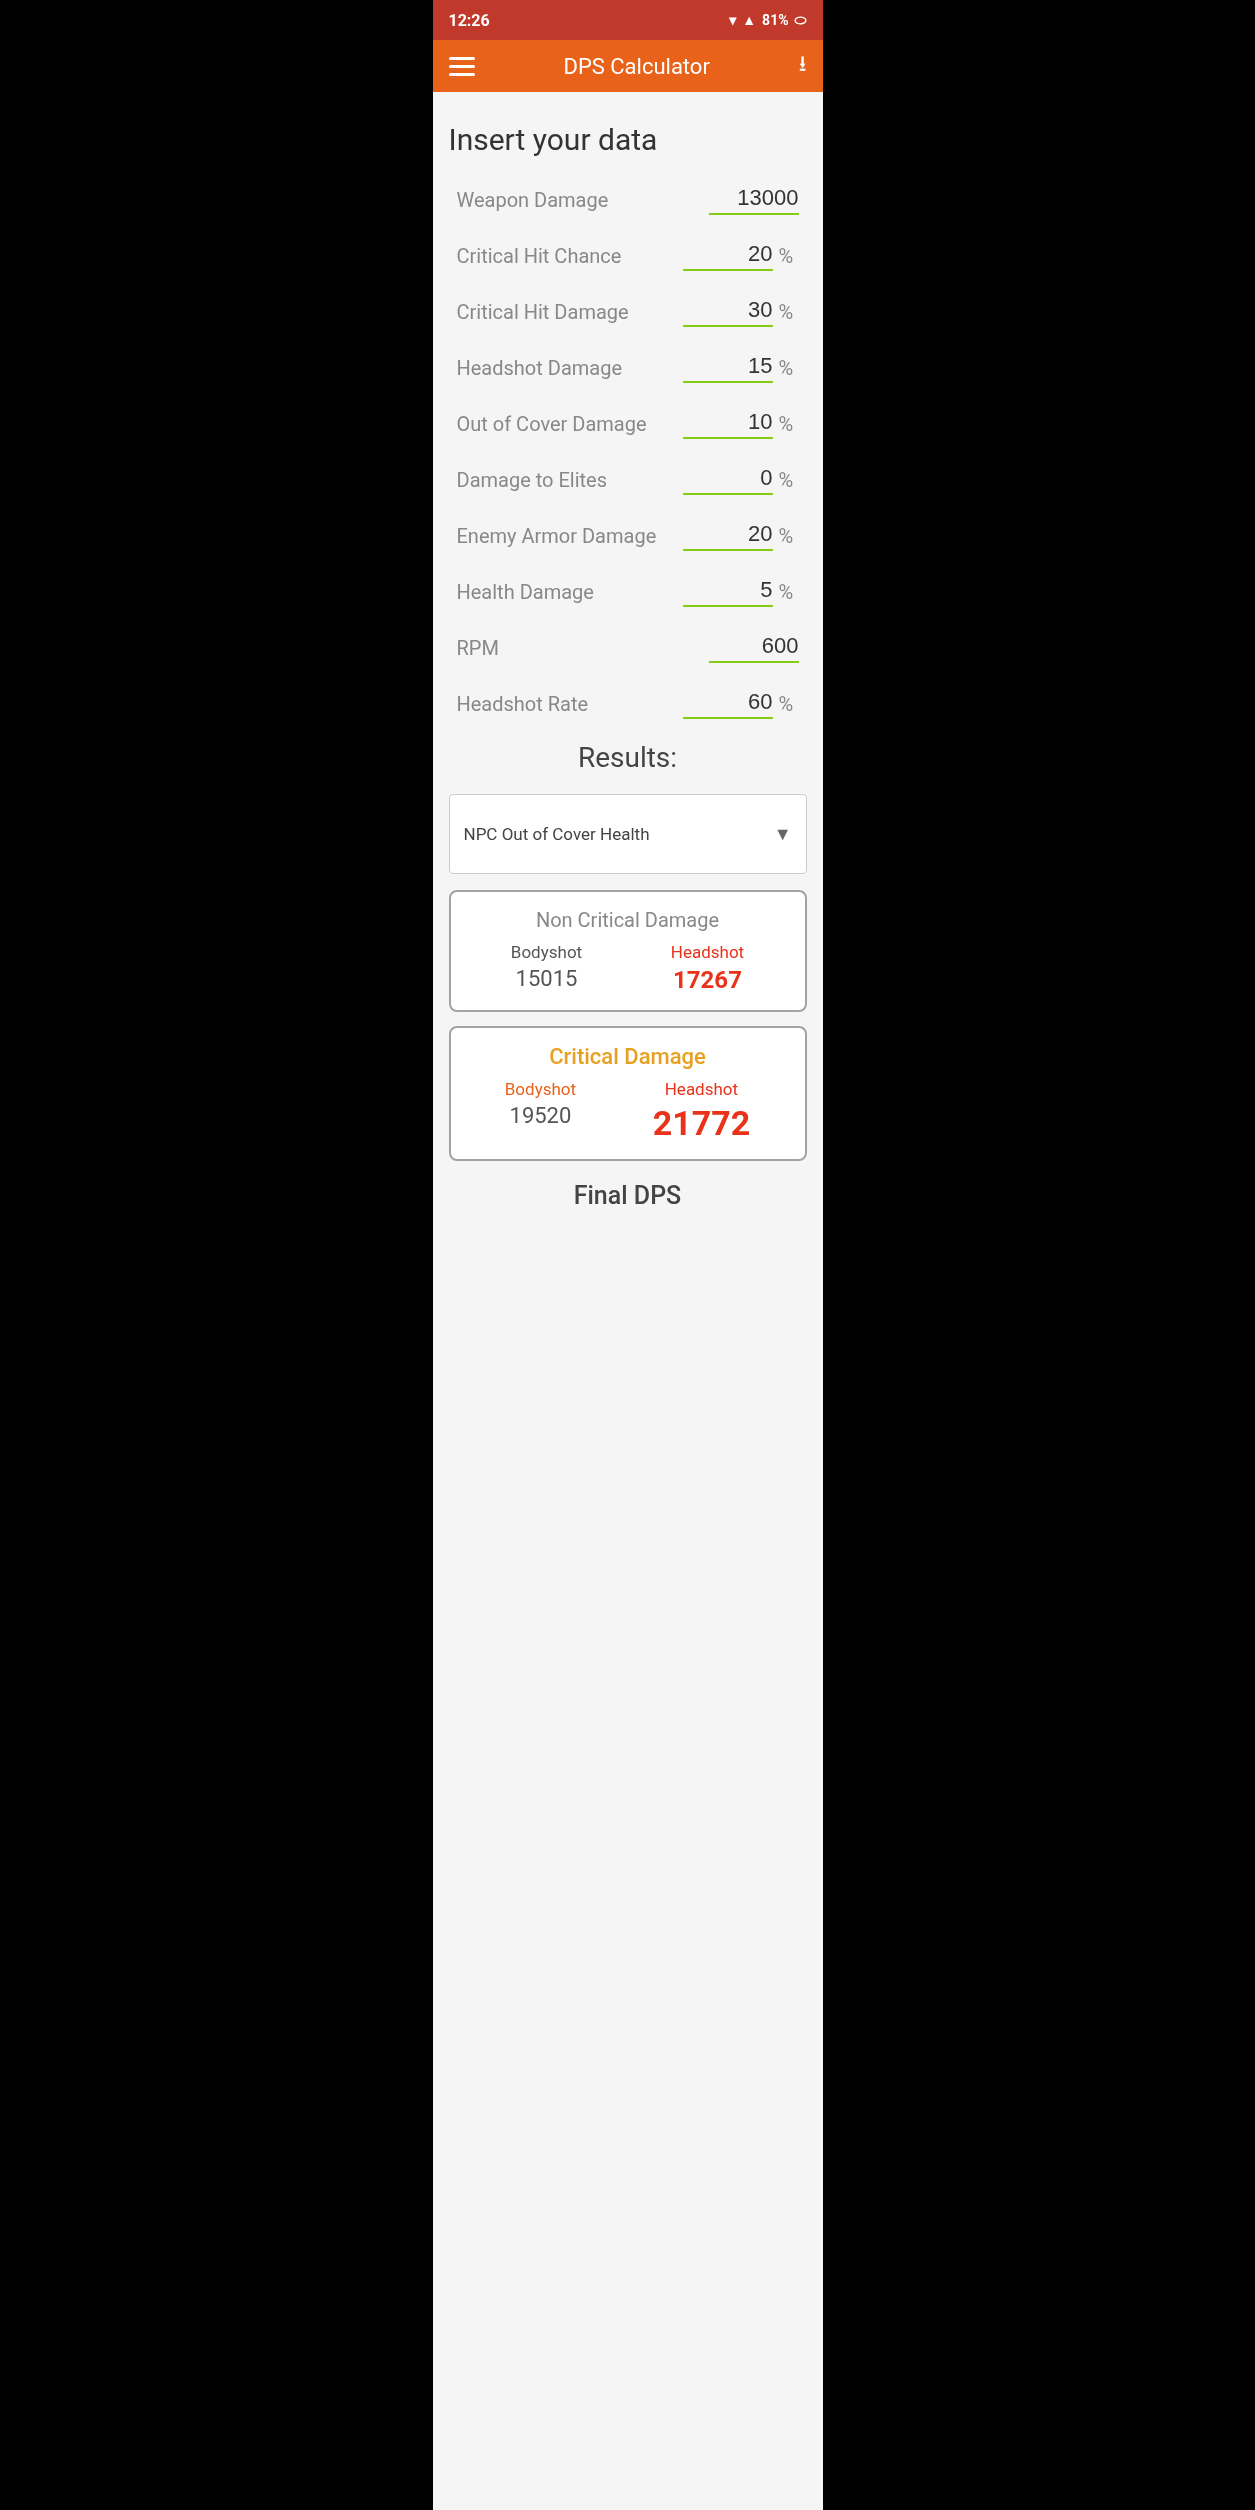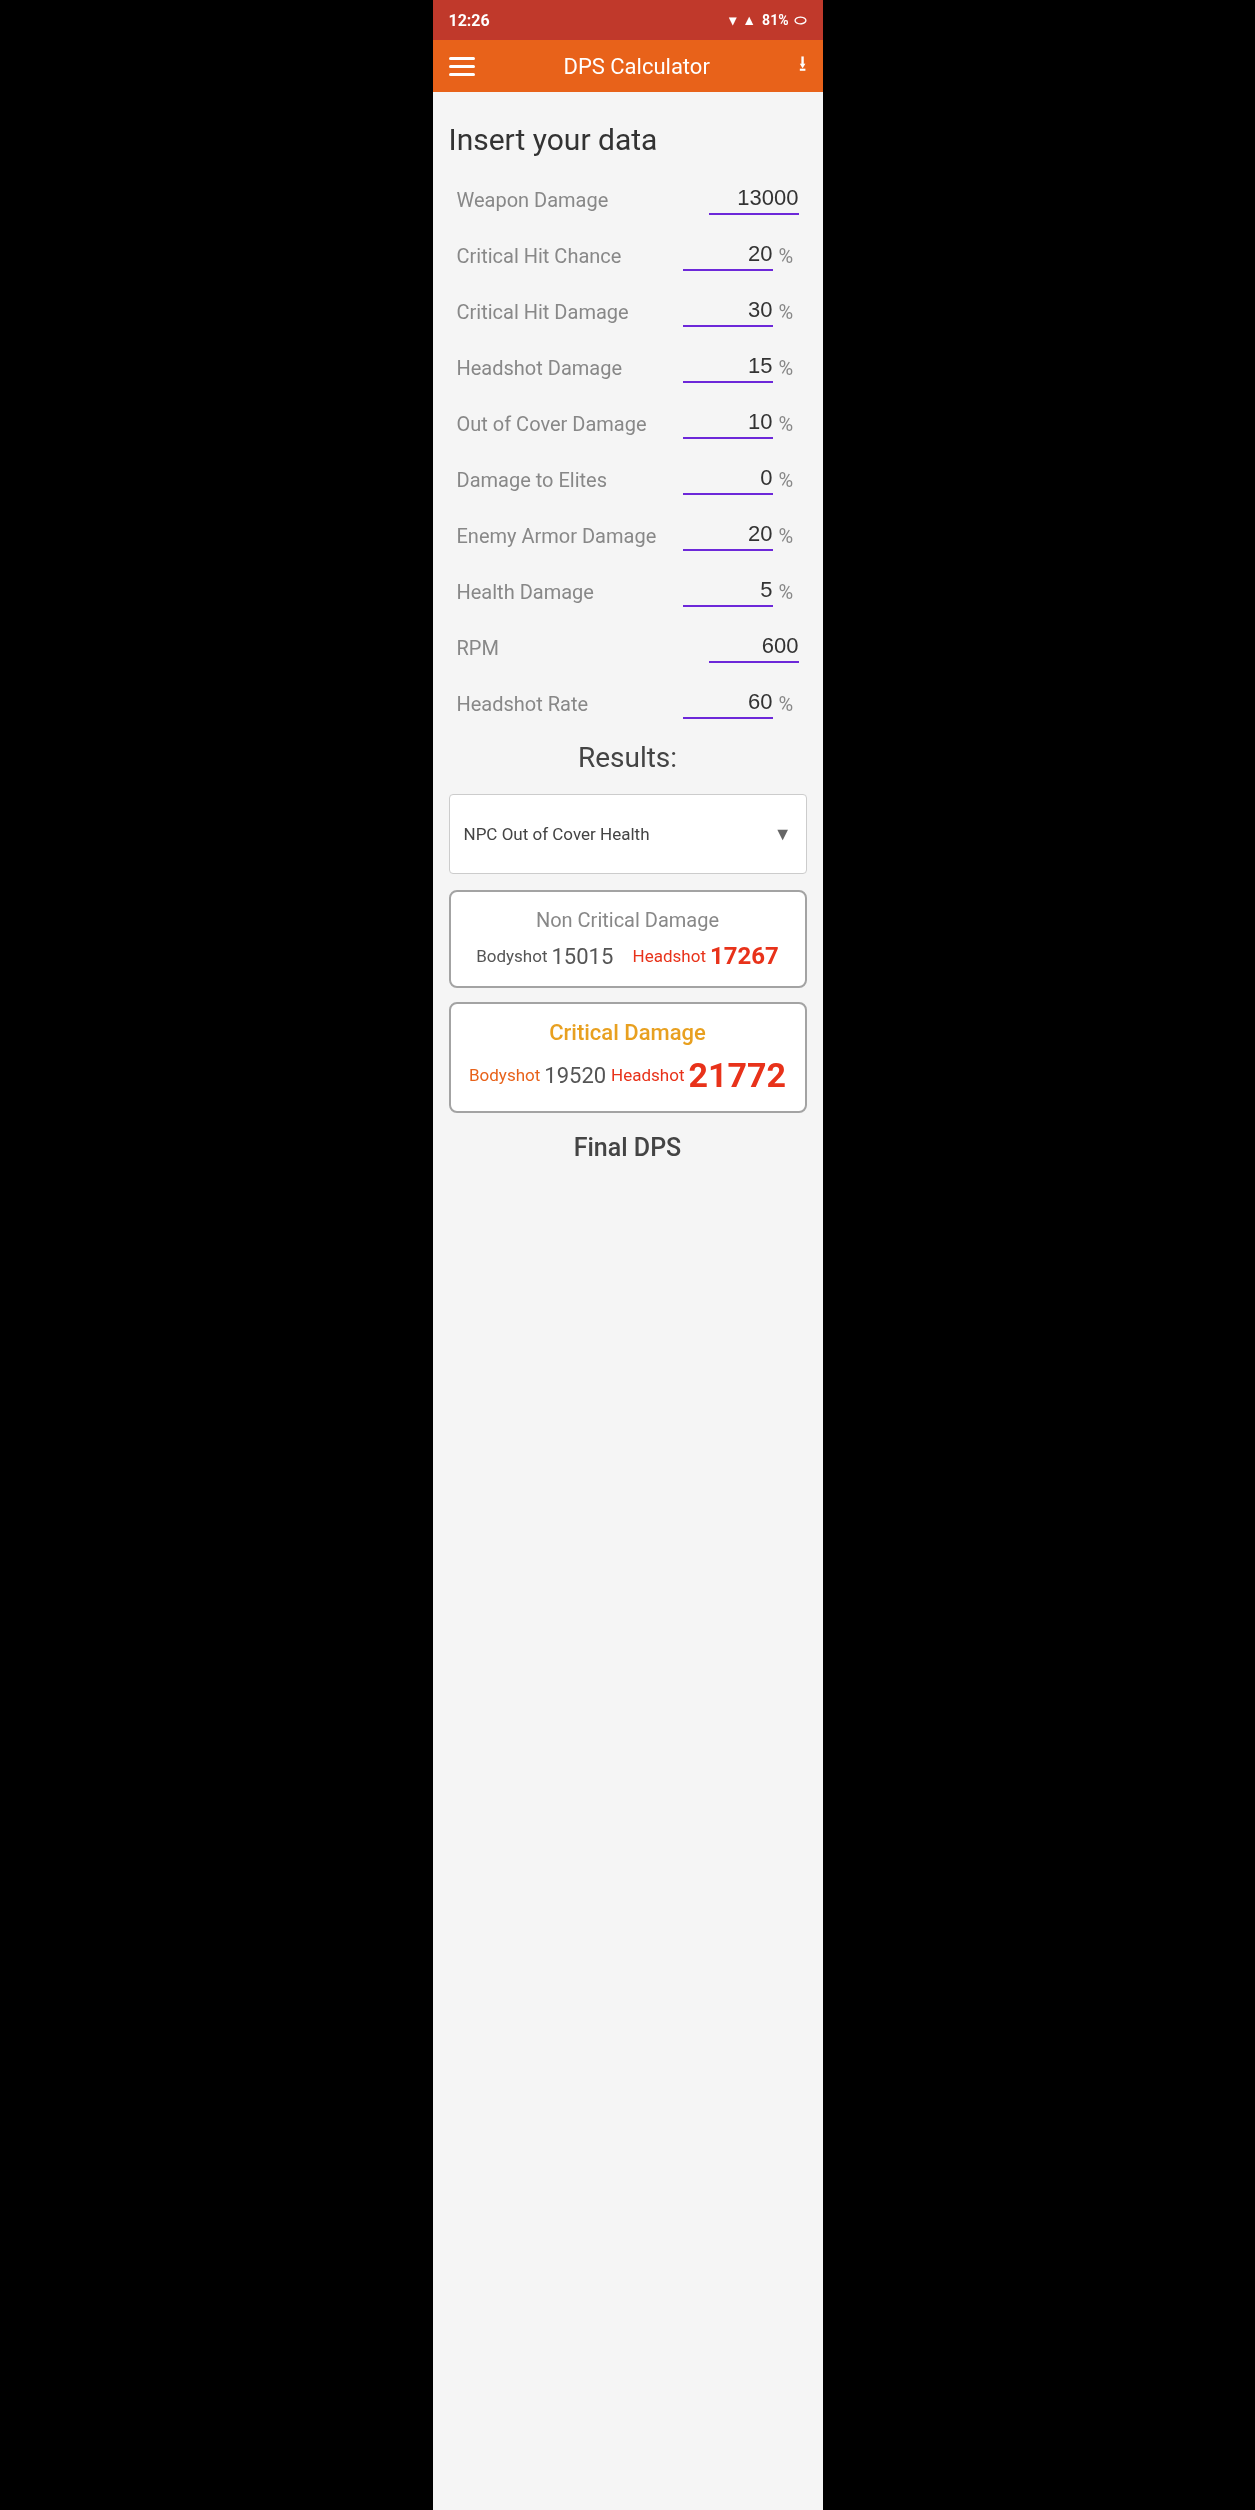--- a/index.html
+++ b/index.html
@@ -119,21 +119,21 @@
       display: flex;
       align-items: center;
       gap: 6px;
     }
 
     .field-input {
       width: 90px;
       font-size: 22px;
       text-align: right;
       border: none;
-      border-bottom: 2px solid #6d28d9;
+      border-bottom: 2px solid #84cc16;
       background: transparent;
       color: #333;
       outline: none;
       padding-bottom: 2px;
     }
 
     .field-unit {
       font-size: 20px;
       color: #888;
       width: 20px;
@@ -194,21 +194,21 @@
       font-weight: 500;
     }
 
     .card-row {
       display: flex;
       justify-content: space-around;
     }
 
     .card-col {
       display: flex;
-      flex-direction: row;
+      flex-direction: column;
       align-items: center;
       gap: 4px;
     }
 
     .card-col-label {
       font-size: 17px;
       color: #555;
     }
 
     .card-col-label.orange {

